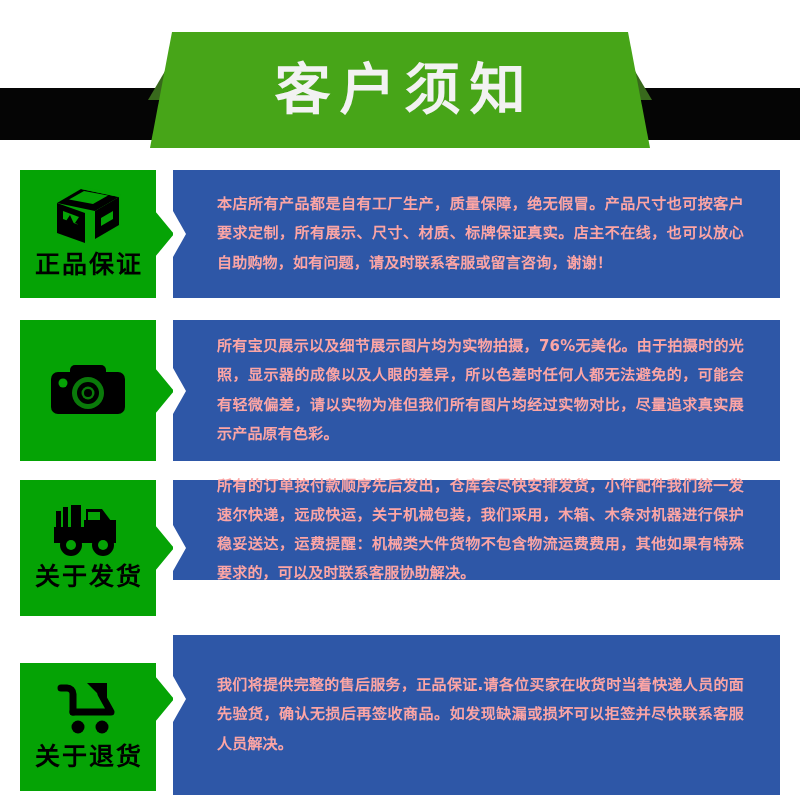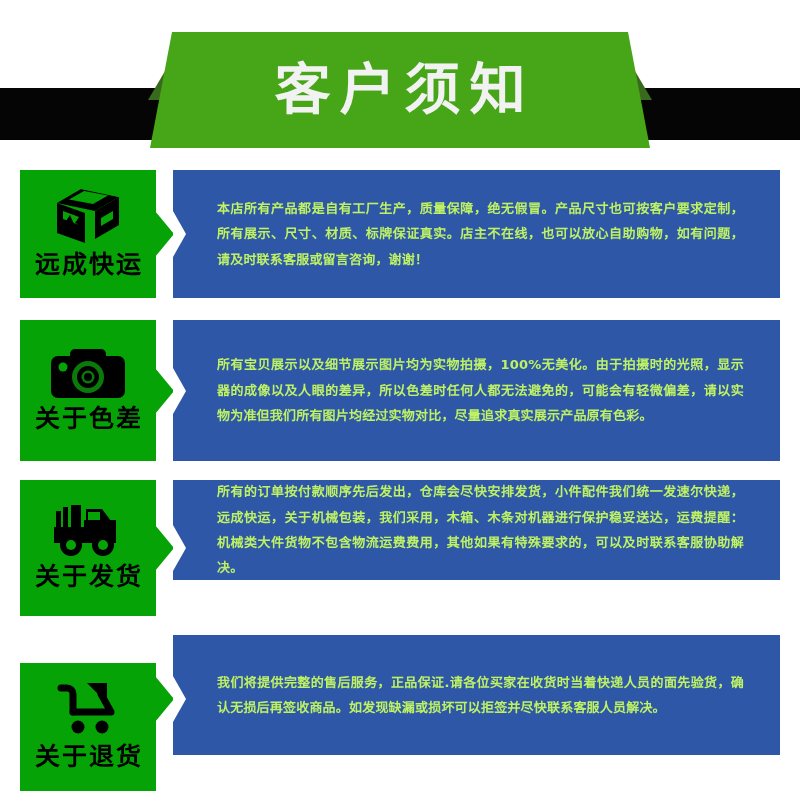--- a/index.html
+++ b/index.html
@@ -135,23 +135,23 @@
   }
   .panel-notch {
     position: absolute;
     left: 173px;
     width: 13px;
     height: 46px;
     background: #ffffff;
     clip-path: polygon(0% 0%, 100% 50%, 0% 100%);
   }
   .panel-text {
-    color: #bef264;
+    color: #fca5a5;
     font-family: "DejaVu Sans", "Liberation Sans", sans-serif;
-    font-size: 13px;
+    font-size: 15px;
     font-weight: bold;
     line-height: 1.95;
     letter-spacing: 0.2px;
     padding: 0 36px 0 44px;
     text-align: justify;
     text-justify: inter-character;
   }
 </style>
 </head>
 <body>
@@ -180,21 +180,21 @@
           <g fill="#05a305">
             <path d="M12 26 L28 32 L28 40 L12 34 Z"></path>
             <path d="M50 33 L62 26 L62 34 L50 41 Z"></path>
           </g>
           <g fill="#000000">
             <path d="M15 36 L19 30 L23 39 L20.5 38 L20.5 46 L17.5 45 L17.5 37 Z"></path>
             <path d="M24 38 L28 32 L32 41 L29.5 40 L29.5 48 L26.5 47 L26.5 39 Z"></path>
           </g>
         </svg>
       </span>
-      <span class="badge-label">远成快运</span>
+      <span class="badge-label">正品保证</span>
     </div>
     <div class="badge-arrow" style="top:41px;"></div>
     <div class="panel" style="height:128px;">
       <p class="panel-text">本店所有产品都是自有工厂生产，质量保障，绝无假冒。产品尺寸也可按客户要求定制，所有展示、尺寸、材质、标牌保证真实。店主不在线，也可以放心自助购物，如有问题，请及时联系客服或留言咨询，谢谢！</p>
     </div>
     <div class="panel-notch" style="top:41px;"></div>
   </div>
 
   <div class="info-row" style="height:160px;">
     <div class="badge" style="height:141px;">
@@ -204,25 +204,24 @@
             <path d="M26 4 h26 a5 5 0 0 1 5 5 v4 h-36 v-4 a5 5 0 0 1 5 -5 z"></path>
             <rect x="2" y="11" width="74" height="42" rx="7"></rect>
           </g>
           <circle cx="39" cy="32" r="16" fill="#0a7a0a"></circle>
           <circle cx="39" cy="32" r="11" fill="#000000"></circle>
           <circle cx="39" cy="32" r="6.5" fill="#0a7a0a"></circle>
           <circle cx="39" cy="32" r="4" fill="#000000"></circle>
           <circle cx="14" cy="22" r="4.5" fill="#05a305"></circle>
         </svg>
       </span>
-      <span class="badge-label">关于色差</span>
     </div>
     <div class="badge-arrow" style="top:48px;"></div>
     <div class="panel" style="height:141px;">
-      <p class="panel-text">所有宝贝展示以及细节展示图片均为实物拍摄，100%无美化。由于拍摄时的光照，显示器的成像以及人眼的差异，所以色差时任何人都无法避免的，可能会有轻微偏差，请以实物为准但我们所有图片均经过实物对比，尽量追求真实展示产品原有色彩。</p>
+      <p class="panel-text">所有宝贝展示以及细节展示图片均为实物拍摄，76%无美化。由于拍摄时的光照，显示器的成像以及人眼的差异，所以色差时任何人都无法避免的，可能会有轻微偏差，请以实物为准但我们所有图片均经过实物对比，尽量追求真实展示产品原有色彩。</p>
     </div>
     <div class="panel-notch" style="top:48px;"></div>
   </div>
 
   <div class="info-row" style="height:155px;">
     <div class="badge" style="height:136px;">
       <span class="badge-icon">
         <svg width="80" height="58" viewBox="0 0 80 58">
           <g fill="#000000">
             <rect x="8" y="10" width="5" height="24"></rect>
@@ -257,19 +256,19 @@
             <path d="M22 33 h38 l-10 -18"></path>
           </g>
           <path d="M36 4 L56 4 L56 24 L46 14 Z" fill="#000000"></path>
           <circle cx="27" cy="48" r="6.5" fill="#000000"></circle>
           <circle cx="51" cy="48" r="6.5" fill="#000000"></circle>
         </svg>
       </span>
       <span class="badge-label">关于退货</span>
     </div>
     <div class="badge-arrow" style="top:41px;"></div>
-    <div class="panel" style="height:120px;">
+    <div class="panel" style="height:160px;">
       <p class="panel-text">我们将提供完整的售后服务，正品保证.请各位买家在收货时当着快递人员的面先验货，确认无损后再签收商品。如发现缺漏或损坏可以拒签并尽快联系客服人员解决。</p>
     </div>
     <div class="panel-notch" style="top:41px;"></div>
   </div>
 
 </div>
 
 </body></html>

